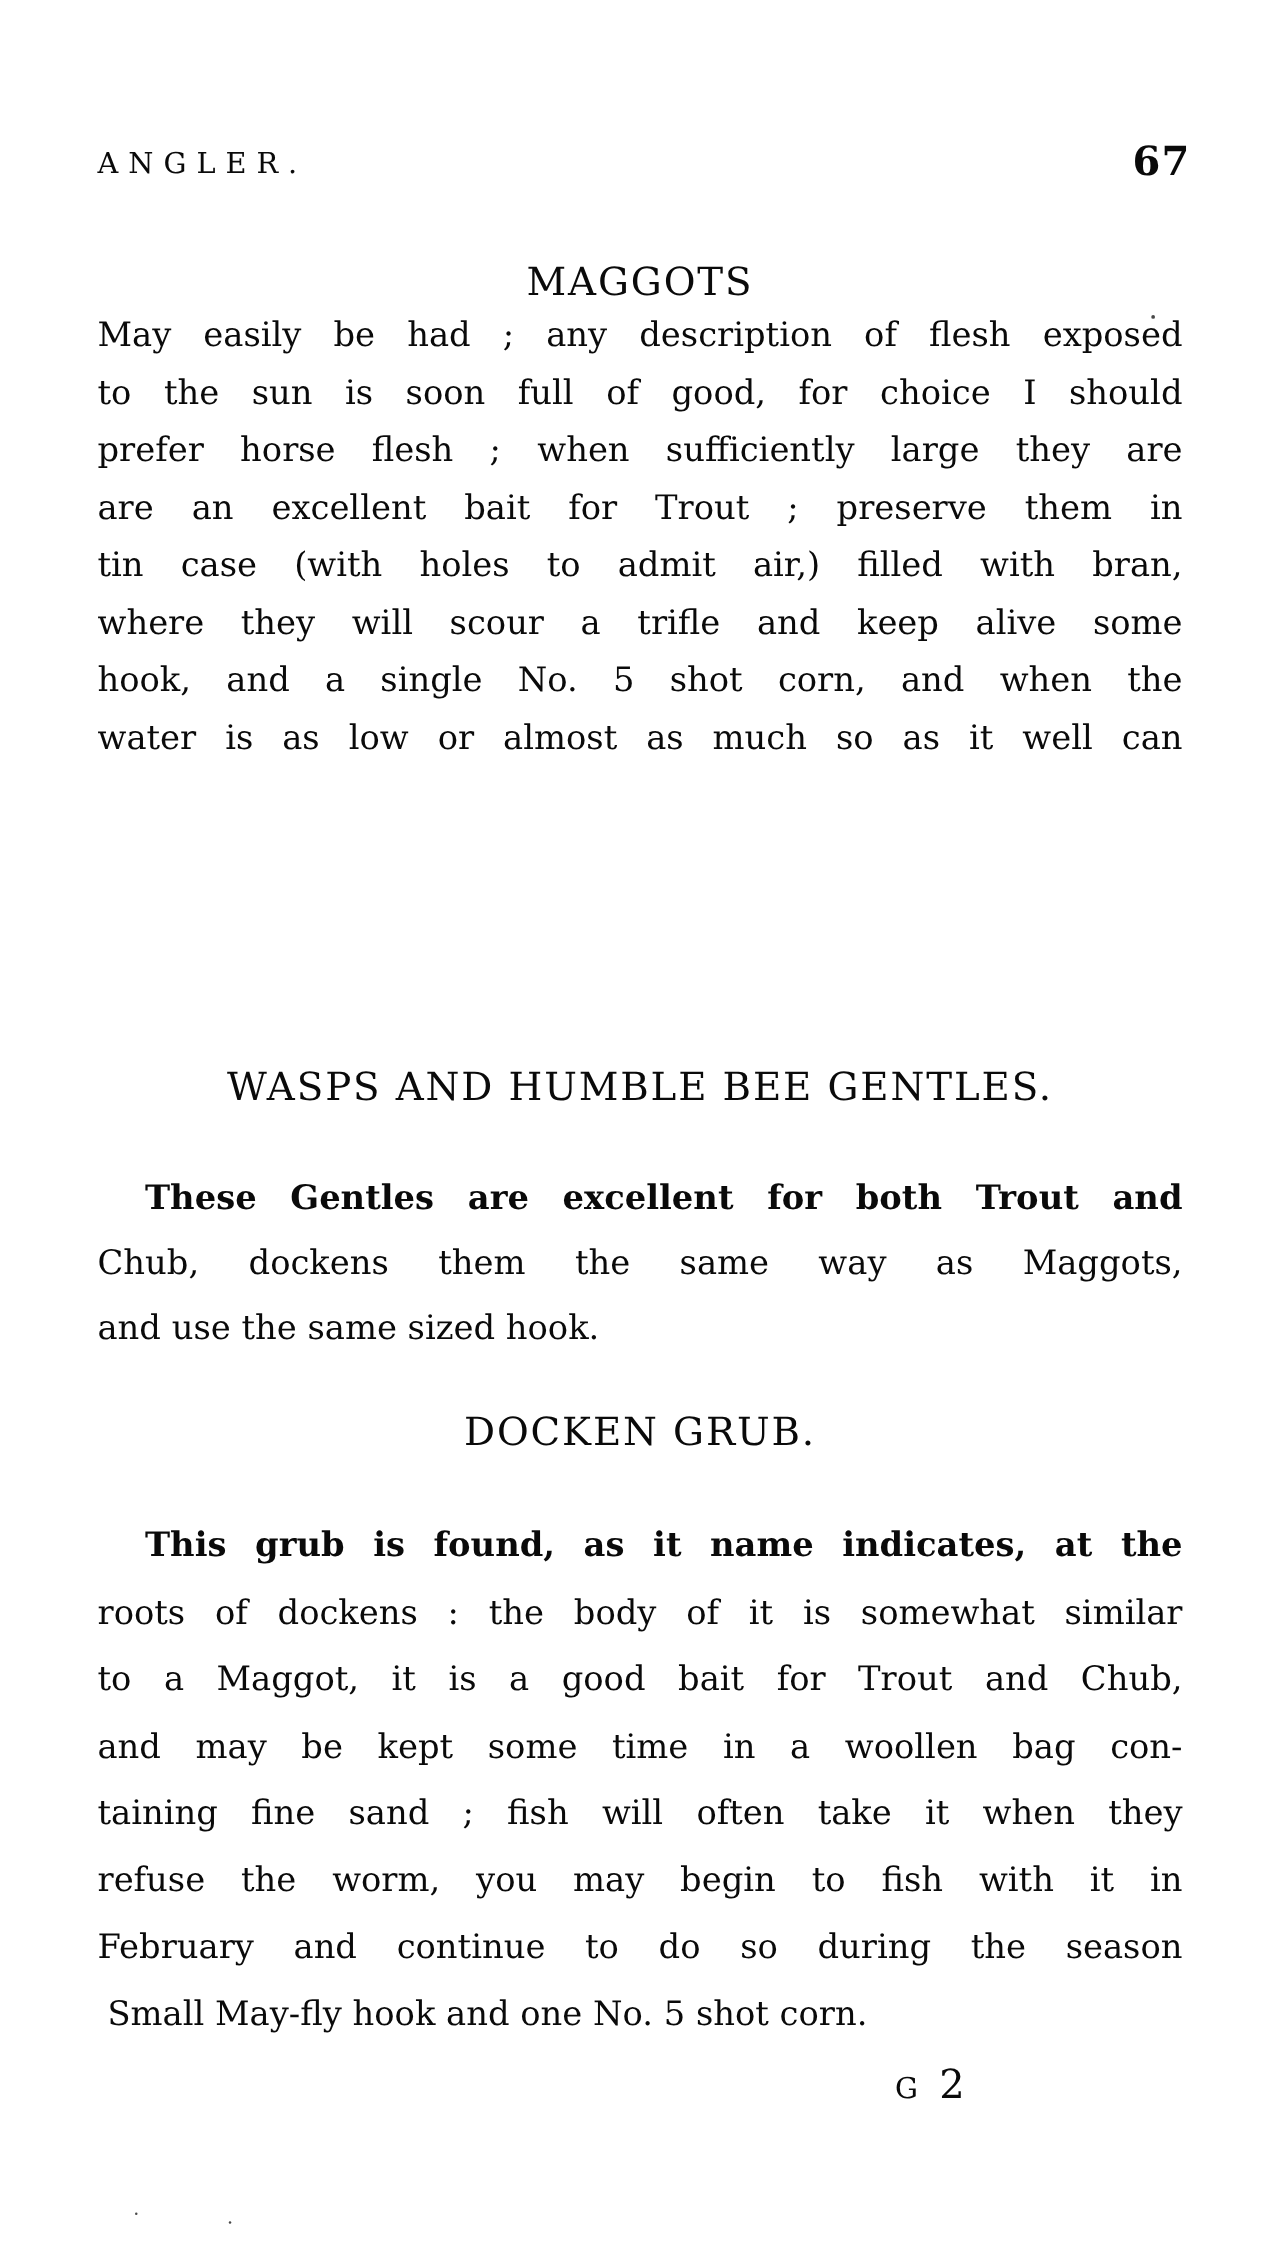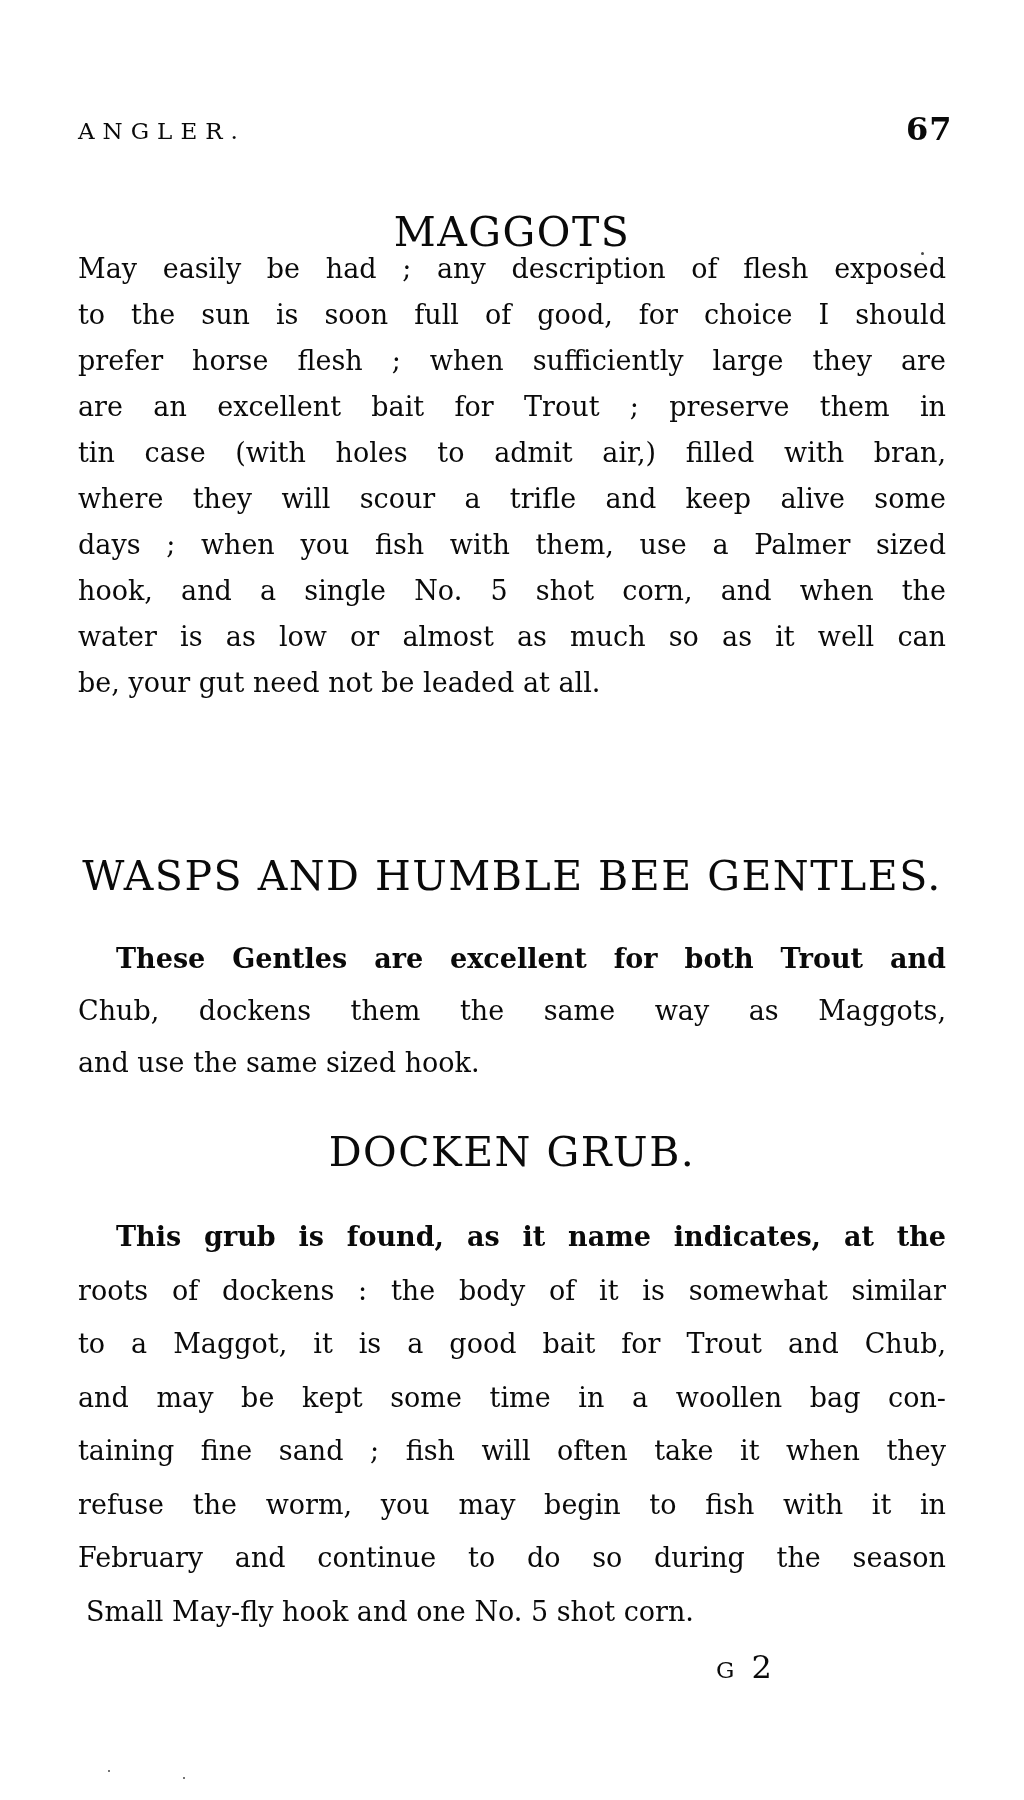--- a/index.html
+++ b/index.html
@@ -32,21 +32,21 @@
     left: 906px;
     font-size: 32px;
     font-weight: bold;
     letter-spacing: 1px;
   }
   .section-heading {
     position: absolute;
     left: 78px;
     width: 868px;
     text-align: center;
-    font-size: 41px;
+    font-size: 31px;
     letter-spacing: 1.5px;
   }
   .h-maggots { top: 208px; }
   .h-wasps   { top: 852px; }
   .h-docken  { top: 1128px; }
   .para {
     position: absolute;
     left: 78px;
     width: 868px;
     font-size: 27px;
@@ -93,24 +93,22 @@
 
   <div class="section-heading h-maggots">MAGGOTS</div>
 
   <div class="para p-maggots">
     <div class="line">May easily be had ; any description of flesh exposed</div>
     <div class="line">to the sun is soon full of good, for choice I should</div>
     <div class="line">prefer horse flesh ; when sufficiently large they are</div>
     <div class="line">are an excellent bait for Trout ; preserve them in</div>
     <div class="line">tin case (with holes to admit air,) filled with bran,</div>
     <div class="line">where they will scour a trifle and keep alive some</div>
-    <div class="line">days ; when you fish with them, use a Palmer sized</div>
     <div class="line">hook, and a single No. 5 shot corn, and when the</div>
     <div class="line">water is as low or almost as much so as it well can</div>
-    <div class="line last">be, your gut need not be leaded at all.</div>
   </div>
 
   <div class="section-heading h-wasps">WASPS AND HUMBLE BEE GENTLES.</div>
 
   <div class="para p-wasps">
     <div class="line indent">These Gentles are excellent for both Trout and</div>
     <div class="line">Chub, dockens them the same way as Maggots,</div>
     <div class="line last">and use the same sized hook.</div>
   </div>
 

